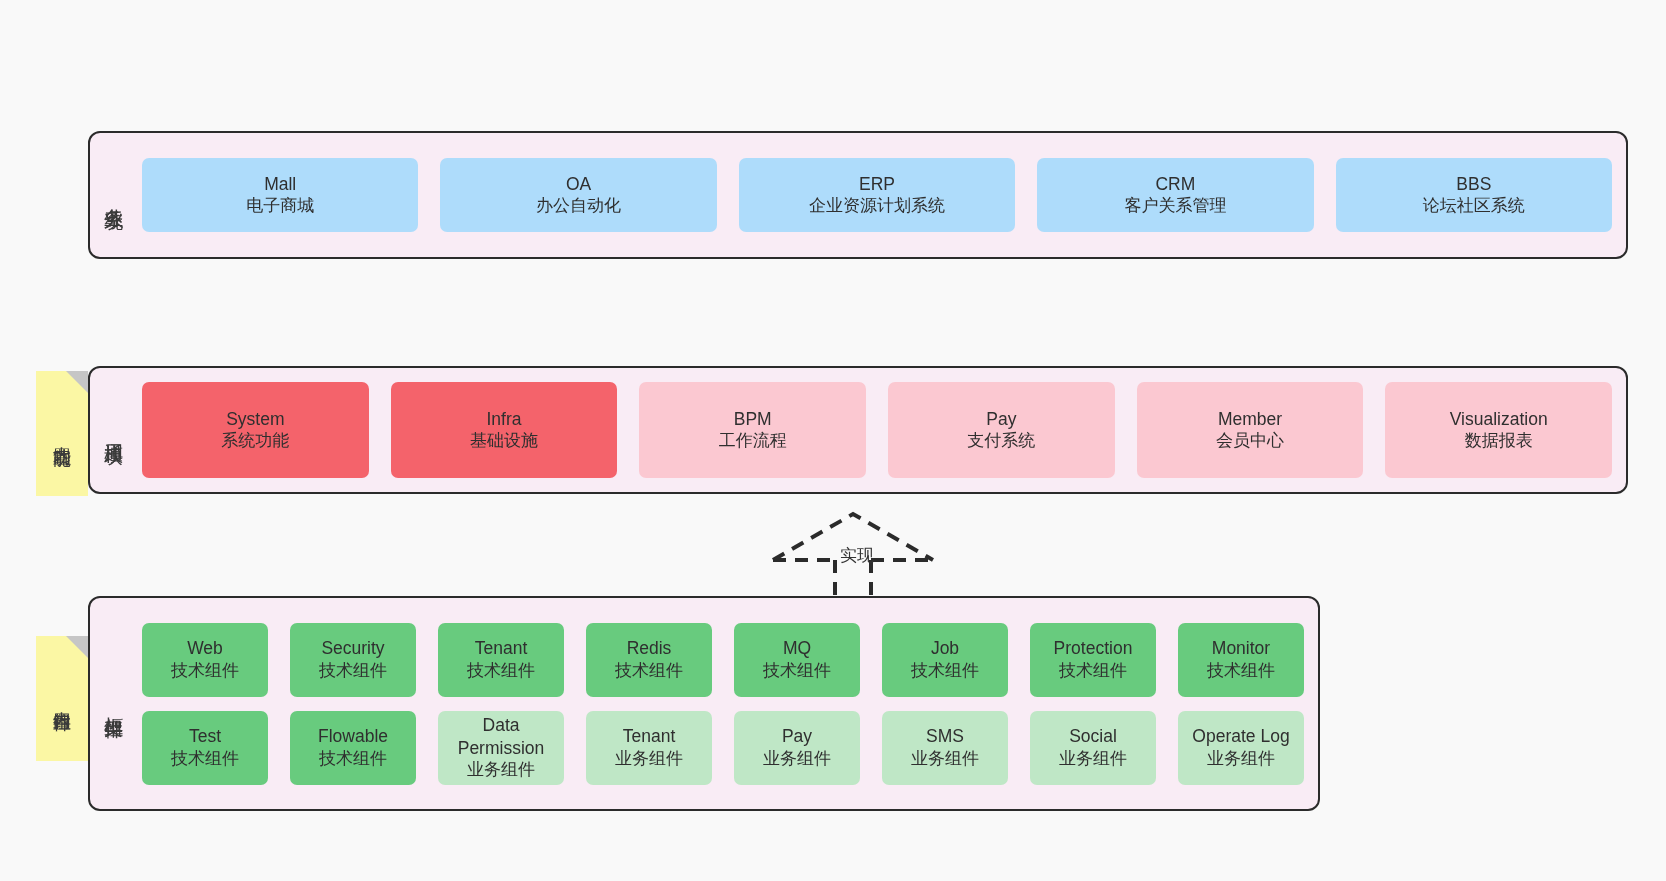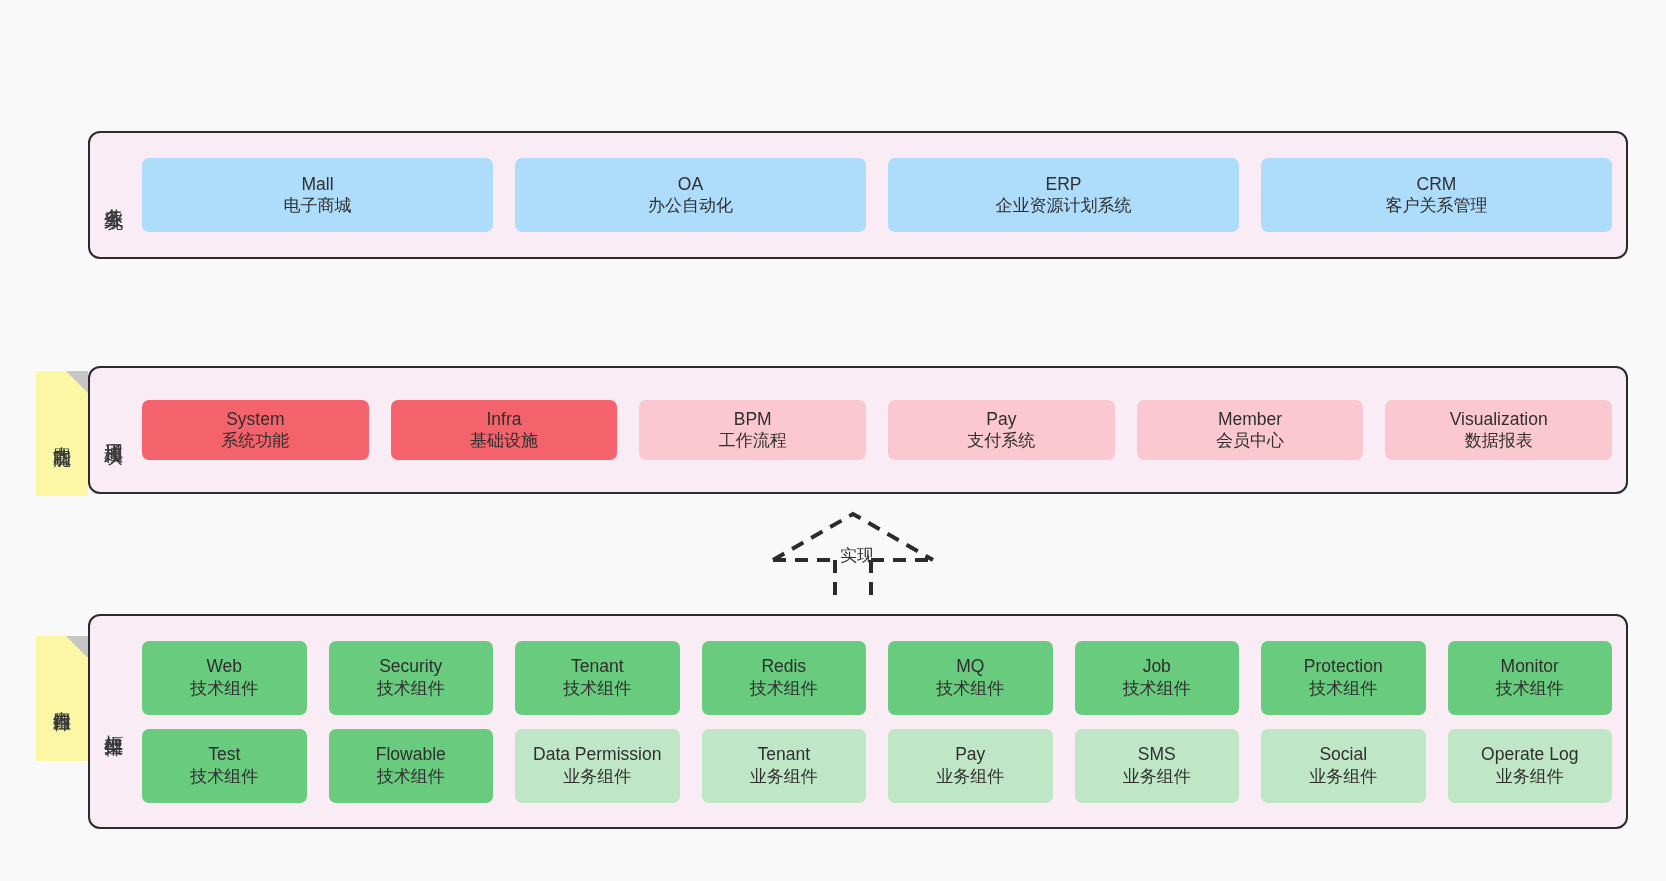--- a/index.html
+++ b/index.html
@@ -87,24 +87,24 @@
   
   .c-blue       { background: #aedcfb; }
   .c-red        { background: #f4636b; }
   .c-pink       { background: #fbc8d1; }
   .c-green      { background: #68cb7e; }
   .c-lightgreen { background: #bfe7c6; }
 
   
   #layer-business { left: 88px;  top: 112px; width: 1540px; height: 128px; }
   #layer-common   { left: 88px;  top: 347px; width: 1540px; height: 128px; }
-  #layer-frame    { left: 88px;  top: 595px; width: 1540px; height: 215px; }
+  #layer-frame    { left: 88px;  top: 577px; width: 1232px; height: 215px; }
 
   #layer-business .card { height: 74px; }
-  #layer-common   .card { height: 60px; }
+  #layer-common   .card { height: 96px; }
   #layer-frame    .card { height: 74px; }
 
   
   .note {
     position: absolute;
     background: #fbf7a4;
     box-sizing: border-box;
     display: flex;
     align-items: center;
     justify-content: center;
@@ -160,20 +160,24 @@
           <span class="c-title">OA</span>
           <span class="c-sub">办公自动化</span>
         </div>
         <div class="card c-blue">
           <span class="c-title">ERP</span>
           <span class="c-sub">企业资源计划系统</span>
         </div>
         <div class="card c-blue">
           <span class="c-title">CRM</span>
           <span class="c-sub">客户关系管理</span>
+        </div>
+        <div class="card c-blue">
+          <span class="c-title">BBS</span>
+          <span class="c-sub">论坛社区系统</span>
         </div>
       </div>
     </div>
   </div>
 
 
   <div class="note" id="note-builtin-function">
     <span class="fold"></span>
     <span>内置功能</span>
   </div>

